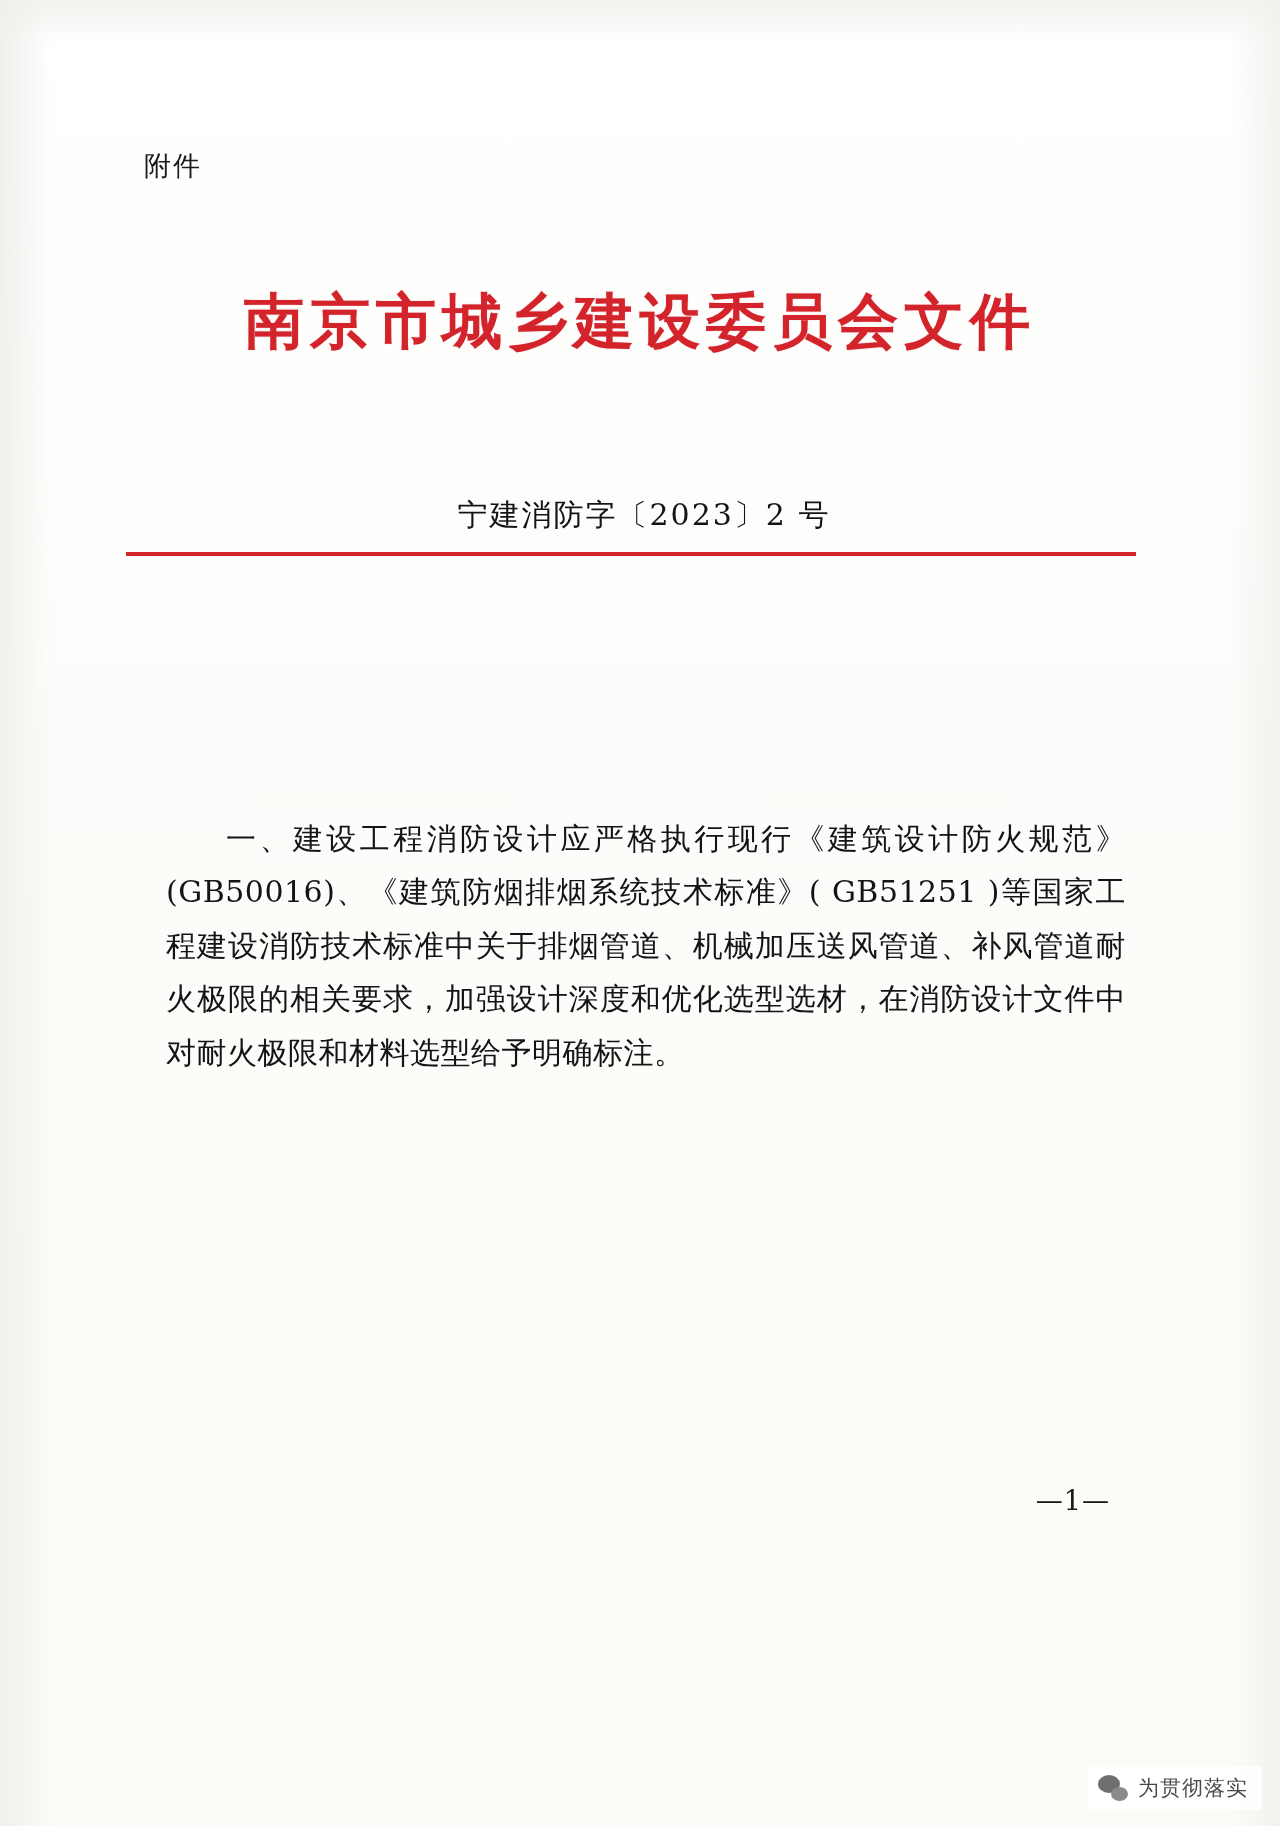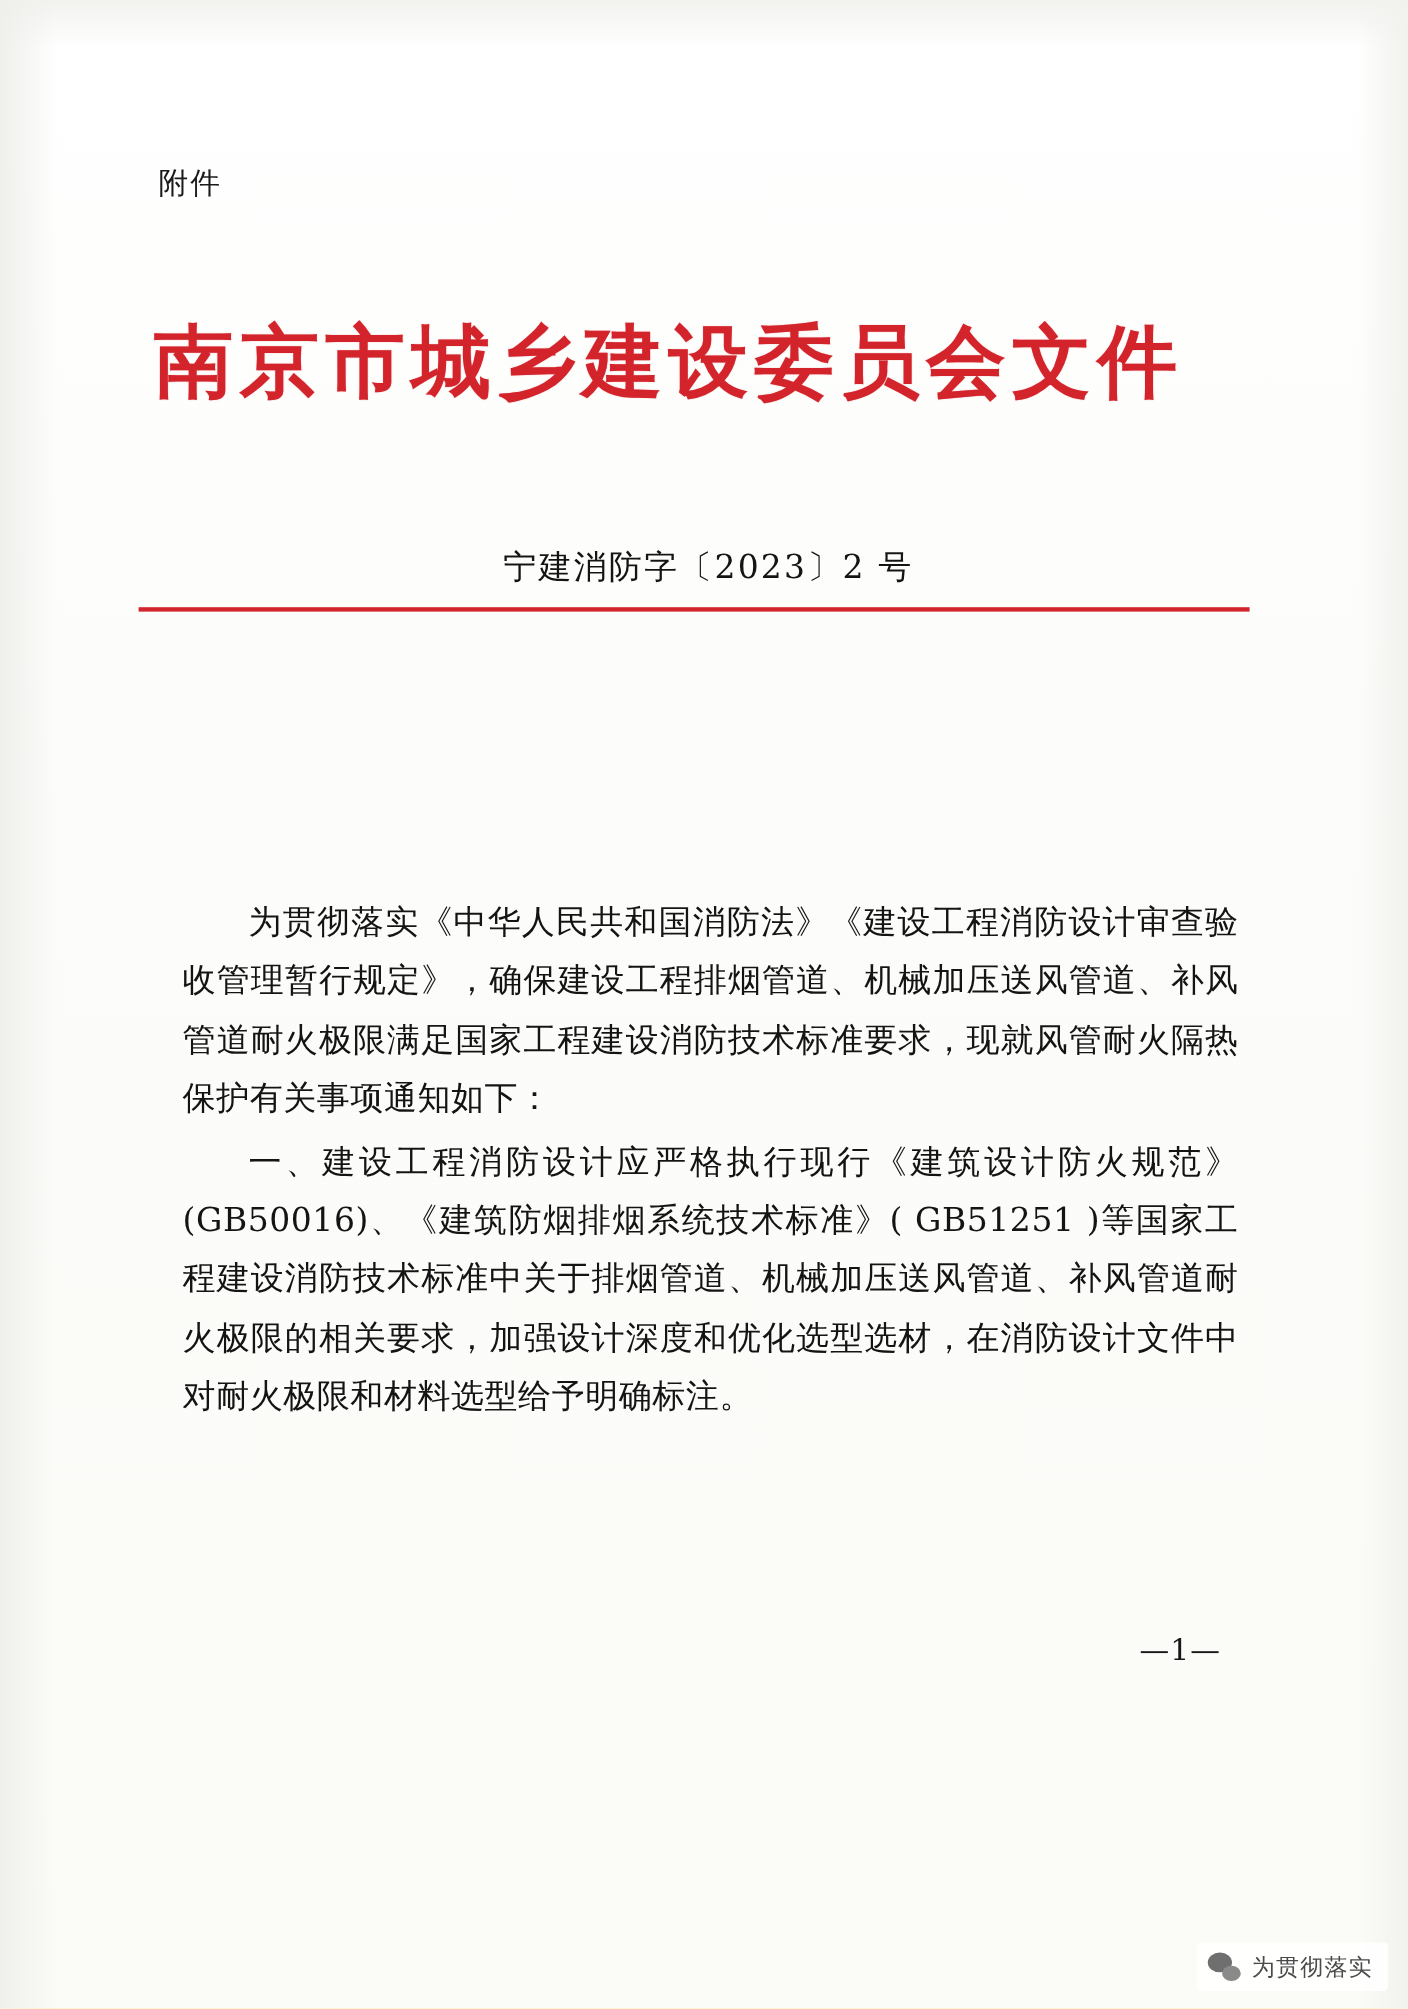--- a/index.html
+++ b/index.html
@@ -12,21 +12,21 @@
     height: 1826px;
     position: relative;
     font-family: "DejaVu Serif", "Liberation Serif", serif;
     color: #111;
     overflow: hidden;
   }
 
   .page {
     position: absolute;
     inset: 0;
-    background: #fde047;
+    background: #fef9c3;
   }
 
   
   .scan-tint {
     position: absolute;
     inset: 0;
     background:
       linear-gradient(180deg, #ffffff 0%, #fcfcfa 40%, #fbfbf8 100%);
   }
 
@@ -46,23 +46,23 @@
     letter-spacing: 2px;
     color: #1a1a1a;
     font-family: "DejaVu Serif", "Liberation Serif", serif;
   }
 
   .masthead {
     position: absolute;
     top: 282px;
     left: 0;
     width: 1000px;
-    text-align: left;
+    text-align: center;
     color: #d3242b;
-    font-size: 72px;
+    font-size: 60px;
     font-weight: bold;
     letter-spacing: 6px;
     font-family: "DejaVu Serif", "Liberation Serif", serif;
     text-shadow: 0 0 1px rgba(211,36,43,0.5);
     white-space: nowrap;
   }
 
   .doc-number {
     position: absolute;
     top: 495px;
@@ -200,21 +200,20 @@
     <div class="masthead">南京市城乡建设委员会文件</div>
 
     <div class="doc-number">宁建消防字〔2023〕2 号</div>
 
     <div class="red-rule"></div>
 
     <div class="doc-title">
     </div>
 
     <div class="body-text">
-      <p class="para indent">为贯彻落实《中华人民共和国消防法》《建设工程消防设计审查验收管理暂行规定》，确保建设工程排烟管道、机械加压送风管道、补风管道耐火极限满足国家工程建设消防技术标准要求，现就风管耐火隔热保护有关事项通知如下：</p>
       <p class="para indent">一、建设工程消防设计应严格执行现行《建筑设计防火规范》(GB50016)、《建筑防烟排烟系统技术标准》( GB51251 )等国家工程建设消防技术标准中关于排烟管道、机械加压送风管道、补风管道耐火极限的相关要求，加强设计深度和优化选型选材，在消防设计文件中对耐火极限和材料选型给予明确标注。</p>
     </div>
 
     <div class="page-number">—1—</div>
   </div>
 
   <div class="footer-badge">
     <span class="wechat-icon">
       <span class="b1"></span>
       <span class="b2"></span>

